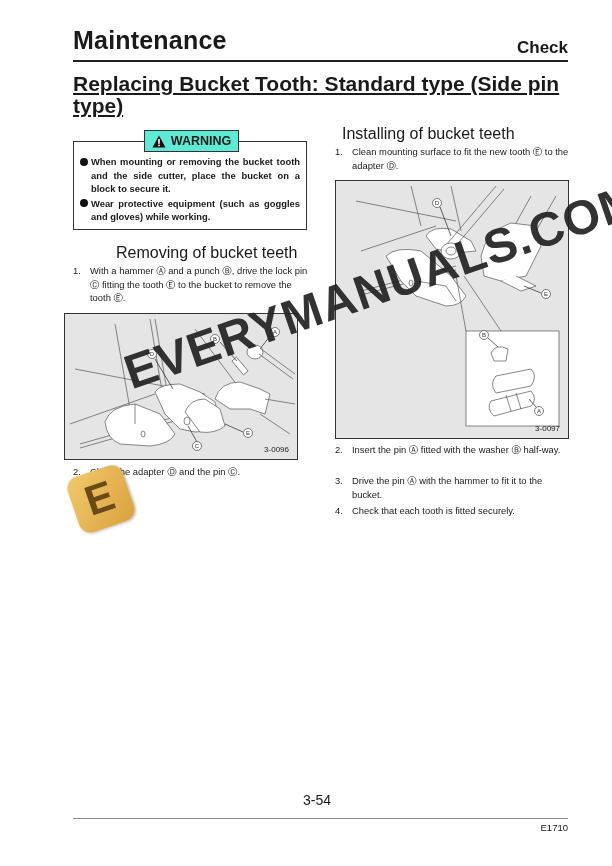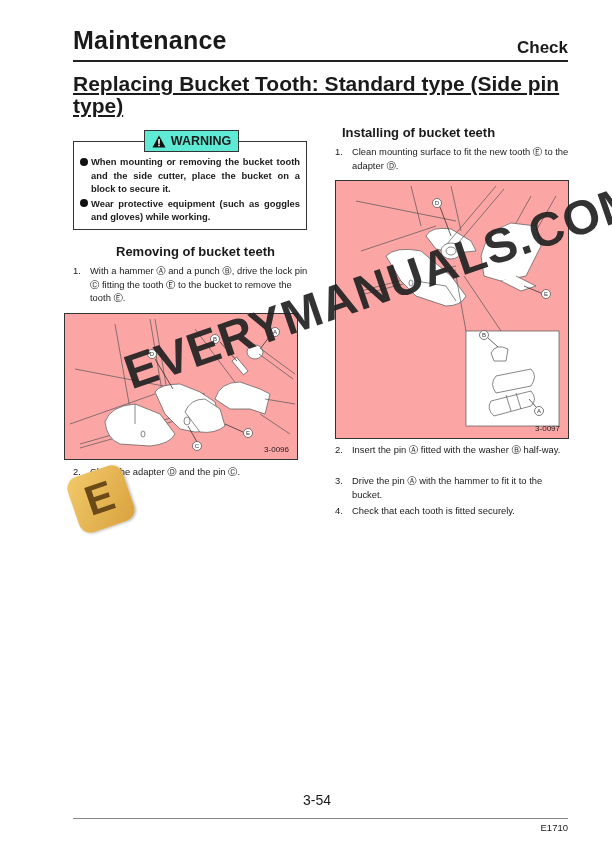--- a/index.html
+++ b/index.html
@@ -8,25 +8,25 @@
     .hdr-section { position: absolute; right: 44px; top: 38px; font-size: 17px; font-weight: bold; }
     .hdr-rule { position: absolute; left: 73px; top: 60px; width: 495px; height: 2px; background: #222; }
     .sec-title { position: absolute; left: 73px; top: 73px; font-size: 21px; font-weight: bold; line-height: 22px; text-decoration: underline; }
     .warn-box { position: absolute; left: 73px; top: 141px; width: 232px; height: 87px; border: 1px solid #333; }
     .warn-label { position: absolute; left: 144px; top: 130px; width: 93px; height: 20px; border: 1px solid #333; background: #5eead4; display: flex; align-items: center; justify-content: center; font-weight: bold; font-size: 12.5px; gap: 5px; }
     .warn-label svg { width: 14px; height: 13px; }
     .warn-items { position: absolute; left: 80px; top: 155px; width: 220px; font-size: 9.4px; font-weight: bold; line-height: 13.6px; }
     .warn-item { display: flex; gap: 3px; margin-bottom: 1px; }
     .warn-item .dot { width: 8px; height: 8px; border-radius: 50%; background: #111; flex: 0 0 8px; margin-top: 2.5px; }
     .warn-item .txt { text-align: justify; }
-    .sub-title { position: absolute; font-size: 13px; font-weight: bold; padding-left: 7px; }
+    .sub-title { position: absolute; font-size: 16px; font-weight: normal; padding-left: 7px; }
     .step { position: absolute; font-size: 9.4px; line-height: 13.5px; display: flex; }
     .step .num { width: 17px; flex: 0 0 17px; }
     .step .txt { flex: 1; }
-    .fig { position: absolute; border: 1.5px solid #333; background: #fca5a5; overflow: hidden; text-decoration: underline; }
+    .fig { position: absolute; border: 1.5px solid #333; background: #e5e5e5; overflow: hidden; text-decoration: underline; }
     .fig svg { position: absolute; left: 0; top: 0; }
     .fig-id { position: absolute; font-size: 8px; color: #222; }
     .foot-rule { position: absolute; left: 73px; top: 818px; width: 495px; height: 1px; background: #888; }
     .foot-code { position: absolute; right: 44px; top: 822px; font-size: 9.5px; }
     .foot-page { position: absolute; left: 303px; top: 792px; font-size: 14px; }
     .wm { position: absolute; left: 135px; top: 345px; font-size: 48px; font-weight: bold; color: #222; transform: rotate(-19deg); transform-origin: left bottom; letter-spacing: 1px; opacity: 0.92; white-space: nowrap; }
     .wm-logo { position: absolute; left: 72px; top: 470px; width: 58px; height: 58px; border-radius: 12px; background: linear-gradient(135deg, #f2c96a, #d9a23e); transform: rotate(-19deg); box-shadow: 1px 1px 3px rgba(0,0,0,0.3); }
     .wm-logo span { position: absolute; left: 14px; top: 4px; font-size: 42px; font-weight: bold; color: #6b4a17; }
   </style>
 </head>

